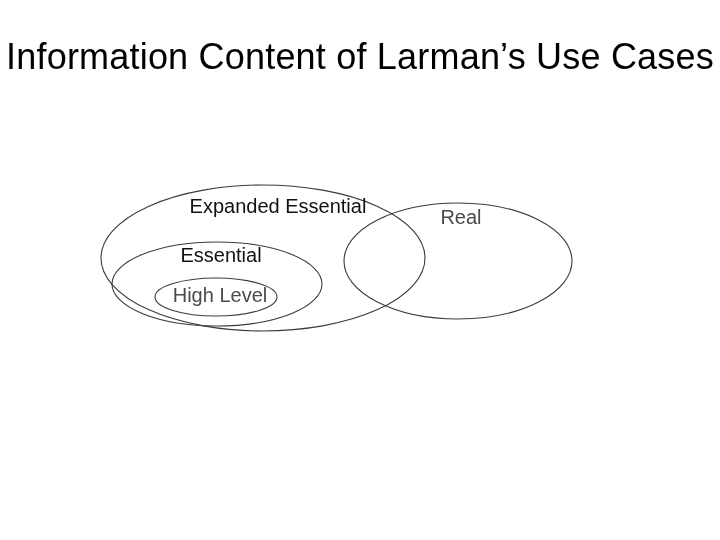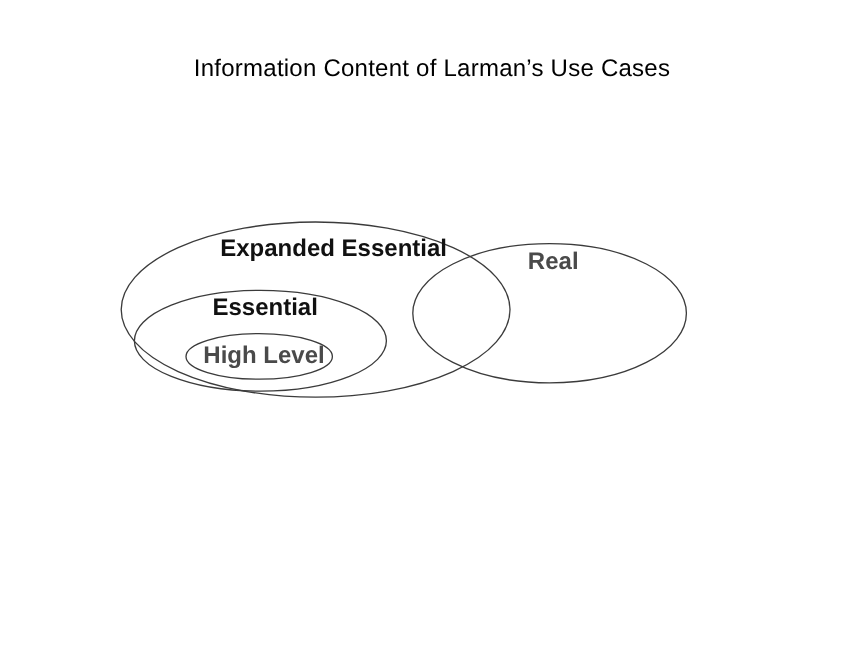--- a/index.html
+++ b/index.html
@@ -19,34 +19,33 @@
     height: 540px;
     background: #ffffff;
   }
   #slide-title {
     position: absolute;
     left: 0;
     top: 40px;
     width: 720px;
     text-align: center;
     font-family: "Liberation Sans", sans-serif;
-    font-size: 20px;
+    font-size: 36px;
     font-weight: 400;
     color: #000000;
     letter-spacing: 0.2px;
     line-height: 34px;
     white-space: nowrap;
   }
   #venn-diagram {
     position: absolute;
     left: 0;
     top: 0;
     width: 671px;
     height: 540px;
-    font-weight: bold;
   }
   .venn-svg {
     display: block;
   }
   .ellipse-shape {
     fill: none;
     stroke: #3b3b3b;
     stroke-width: 1.1;
   }
   .venn-label {

